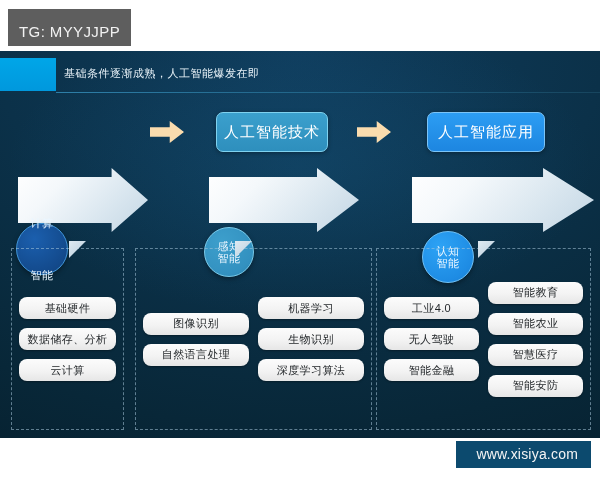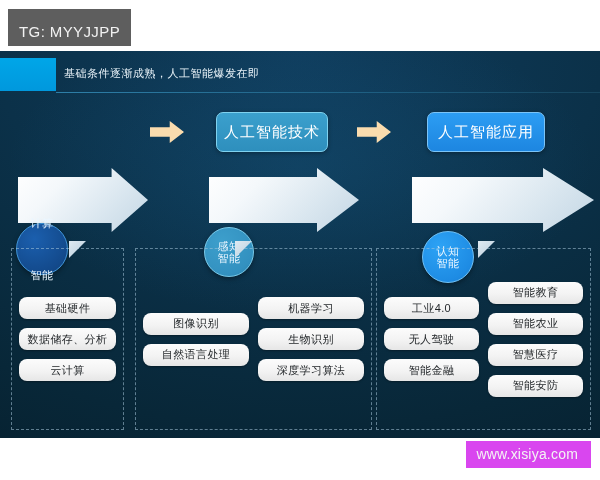--- a/index.html
+++ b/index.html
@@ -157,24 +157,24 @@
     font-size:11px;
     letter-spacing:.4px;
     display:flex;align-items:center;justify-content:center;
     white-space:nowrap;
     box-shadow:0 1px 2px rgba(0,0,0,.32);
   }
 
   
   .site-tag{
     position:absolute;right:9px;bottom:12px;
-    background:#d946ef;
+    background:#0c4a6e;
     color:#f4f4f4;
     font-size:14px;
-    padding:5px 13px 6px 10px;
+    padding:5px 13px 6px 20px;
     letter-spacing:.2px;
     white-space:nowrap;
     margin-top:20px;
   }
 </style>
 </head>
 <body>
 
 <div class="tg-tag">TG: MYYJJPP</div>
 

